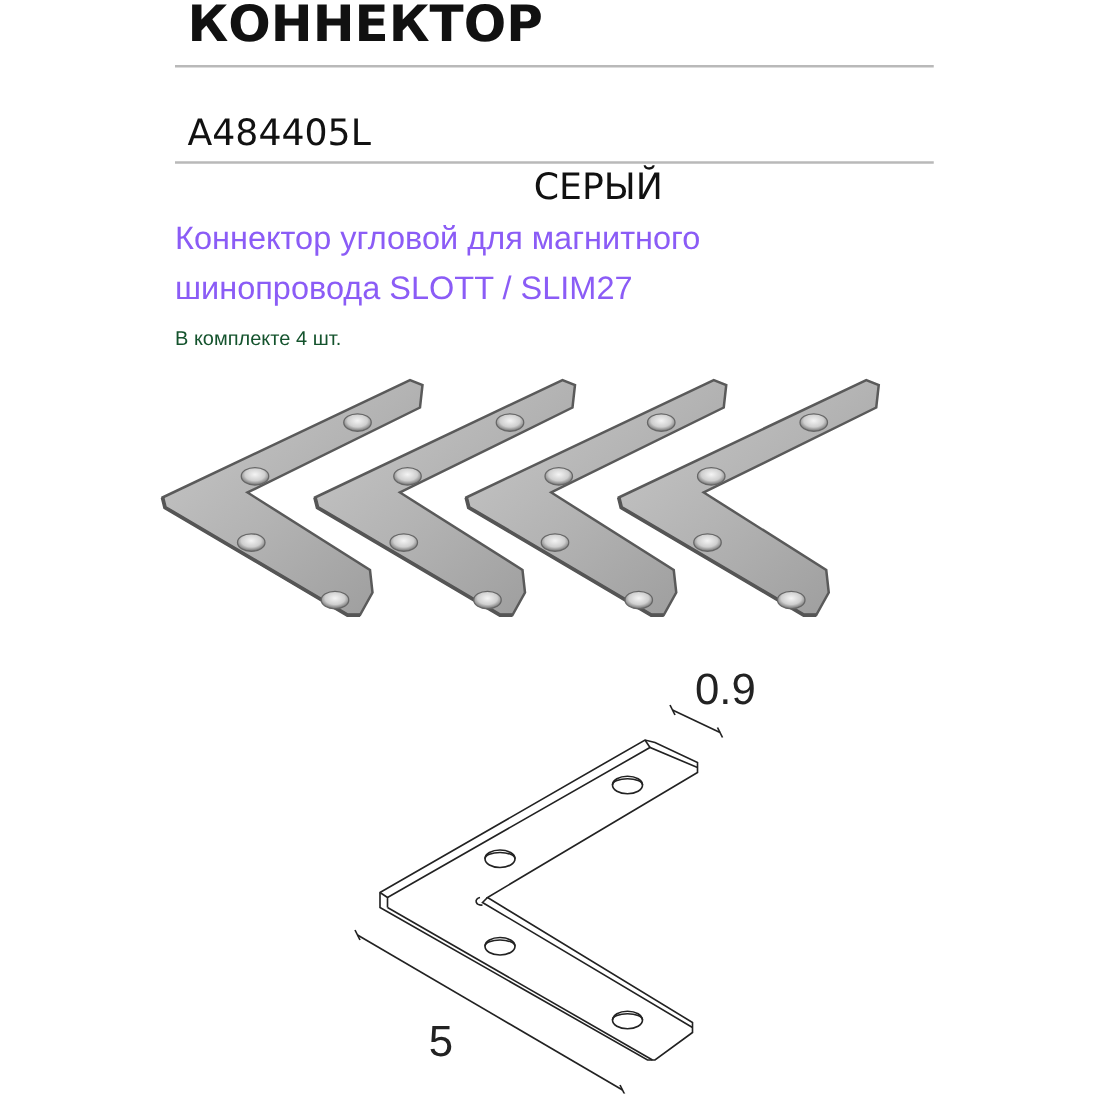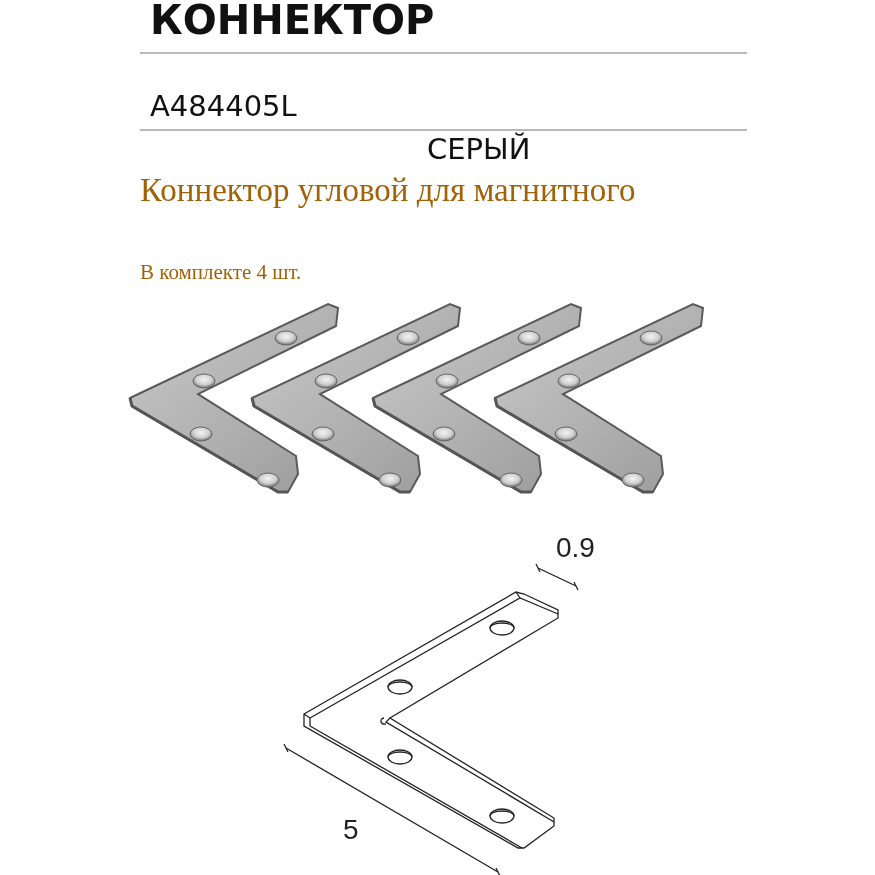--- a/index.html
+++ b/index.html
@@ -5,39 +5,40 @@
   html, body { margin: 0; padding: 0; background: #ffffff; }
   body { width: 875px; height: 875px; position: relative; overflow: hidden;
          font-family: "DejaVu Sans", "Liberation Sans", sans-serif; color: #111; }
   .title { position: absolute; left: 150px; top: -4px; font-size: 40px; font-weight: bold;
            letter-spacing: 0px; line-height: 48px; font-family: "DejaVu Sans", sans-serif; }
   .rule { position: absolute; left: 140px; width: 607px; height: 2px; background: #b9b9b9; }
   .code { position: absolute; left: 150px; top: 88px; font-size: 29px; font-weight: normal;
           line-height: 36px; font-family: "DejaVu Sans", sans-serif; }
   .color { position: absolute; left: 427px; top: 88px; font-size: 29px; line-height: 36px;
            font-family: "DejaVu Sans", sans-serif; font-weight: normal; margin-top: 43px; }
-  .desc { position: absolute; left: 140px; top: 170px; font-size: 33px; line-height: 40px;
-          font-weight: normal; color: #a16207; font-family: Liberation Serif, serif; }
-  .desc2 { position: absolute; left: 140px; top: 256px; font-size: 21px; line-height: 32px;
-           color: #a16207; font-family: Liberation Serif, serif; }
+  .desc { position: absolute; left: 140px; top: 170px; font-size: 26px; line-height: 40px;
+          font-weight: normal; color: #8b5cf6; font-family: Liberation Sans, sans-serif; }
+  .desc2 { position: absolute; left: 140px; top: 256px; font-size: 16px; line-height: 32px;
+           color: #14532d; font-family: Liberation Sans, sans-serif; }
   .photo { position: absolute; left: 128px; top: 296px; }
   .drawing { position: absolute; left: 280px; top: 530px; }
-  .dim { position: absolute; font-size: 28px; font-family: "Liberation Sans", sans-serif; color: #222; }
+  .dim { position: absolute; font-size: 35px; font-family: "Liberation Sans", sans-serif; color: #222; }
 </style>
 </head>
 <body>
 
 <div class="title">КОННЕКТОР</div>
 <div class="rule" style="top:52px"></div>
 <div class="code">A484405L</div>
 <div class="color">СЕРЫЙ</div>
 <div class="rule" style="top:129px"></div>
 
 <div class="desc">
   <div>Коннектор угловой для магнитного</div>
+  <div>шинопровода SLOTT / SLIM27</div>
 </div>
 <div class="desc2">В комплекте 4 шт.</div>
 
 <svg class="photo" width="620" height="210" viewBox="0 0 620 210">
   <defs>
     <linearGradient id="metal" x1="0" y1="0" x2="1" y2="1">
       <stop offset="0" stop-color="#c9c9c9"></stop>
       <stop offset="0.5" stop-color="#b3b3b3"></stop>
       <stop offset="1" stop-color="#9a9a9a"></stop>
     </linearGradient>

